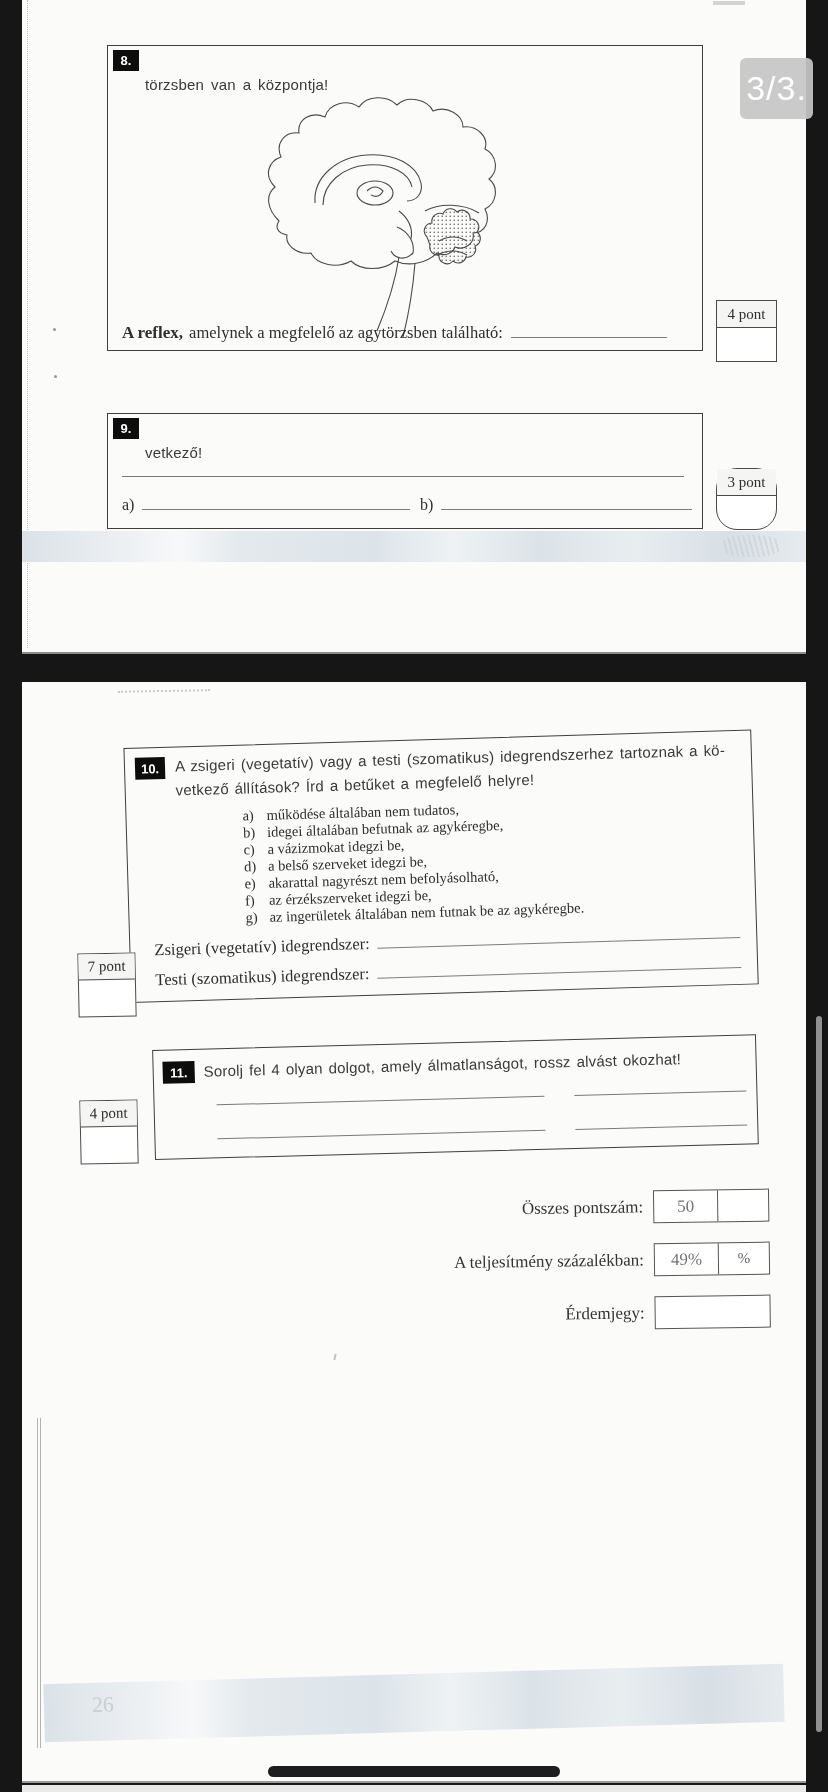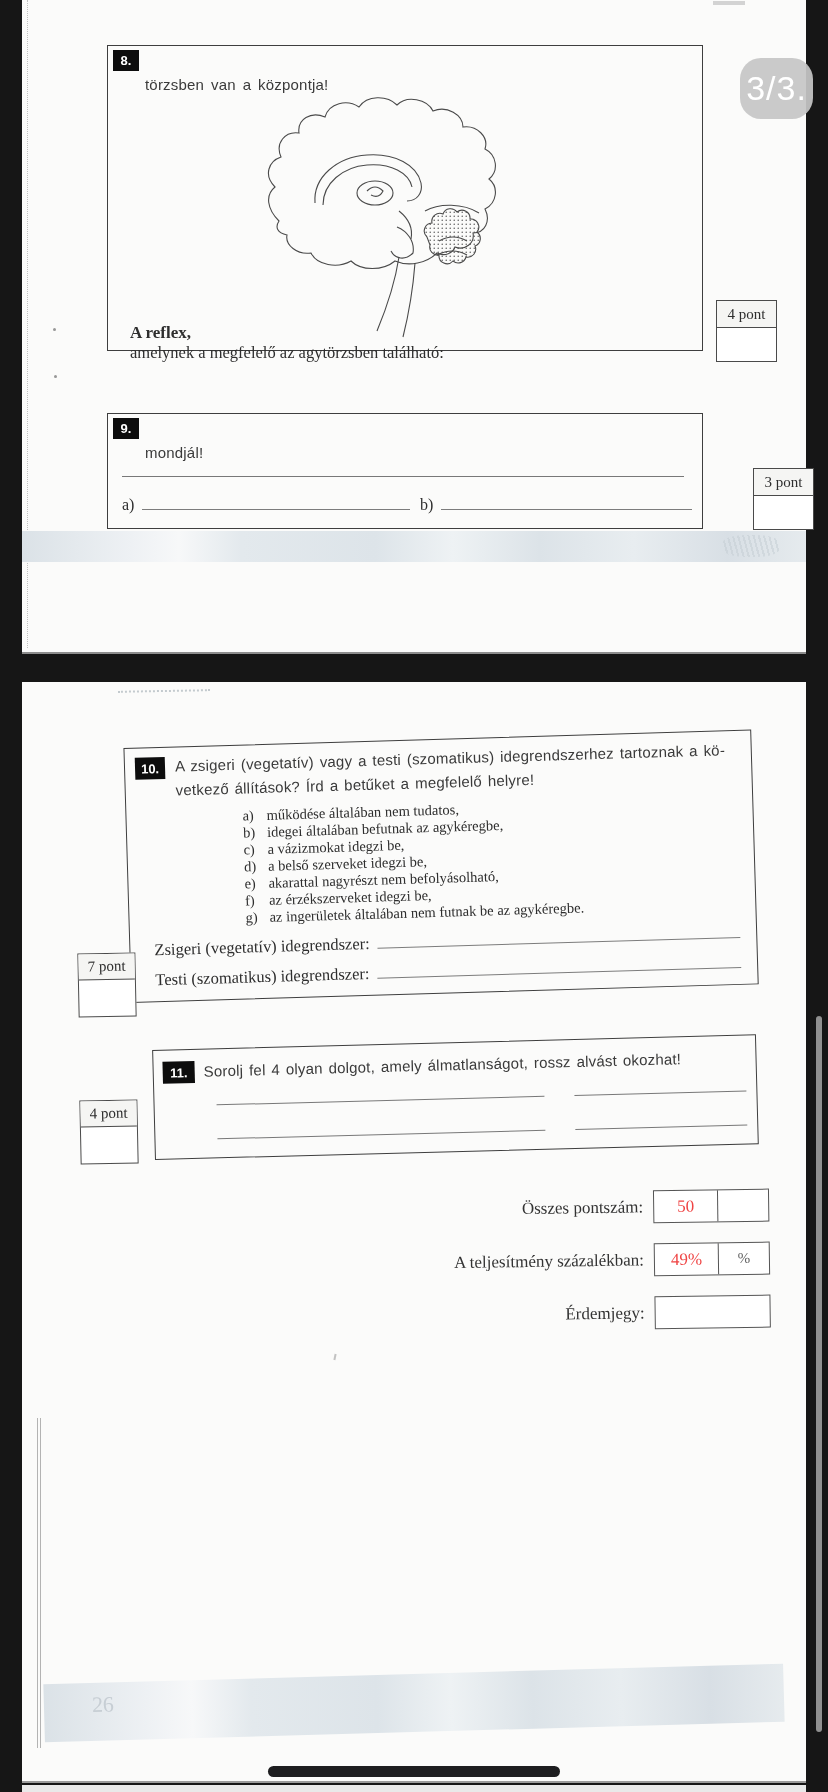--- a/index.html
+++ b/index.html
@@ -36,25 +36,25 @@
             opacity:.5; border-radius:40%; }
   .speck { position:absolute; width:3px; height:3px; background:#555; border-radius:50%; opacity:.6; }
 
   .q10-item { line-height:18px; font:14.5px "Liberation Serif", serif; color:#2e2e2e; white-space:nowrap; }
   .q10-item .ltr { display:inline-block; width:24px; }
 
   .srow { position:absolute; right:0; display:flex; align-items:center; }
   .srow .slabel { font:17px "Liberation Serif", serif; color:#333; margin-right:10px; white-space:nowrap; }
   .sbox { width:116px; height:33px; border:1.2px solid #555; display:flex; background:#fff; }
   .sbox .cl { width:64px; border-right:1.2px solid #555; display:flex; align-items:center; justify-content:center;
-              font:17px "Liberation Serif", serif; color:#ef4444; }
+              font:17px "Liberation Serif", serif; color:#737373; }
   .sbox .cr { flex:1; display:flex; align-items:center; justify-content:center;
               font:15px "Liberation Serif", serif; color:#666; }
 
-  .page-badge { position:absolute; left:740px; top:58px; width:73px; height:61px; border-radius:21px;
+  .page-badge { position:absolute; left:740px; top:58px; width:73px; height:61px; border-radius:6px;
                 background:rgba(198,198,198,.93); color:#fff; display:flex; align-items:center; justify-content:center;
                 font:500 34px "Liberation Sans", sans-serif; letter-spacing:1px; }
   .scrollbar { position:absolute; left:816px; top:1016px; width:6px; height:716px; border-radius:3px; background:#909090; }
   .home-indicator { position:absolute; left:268px; top:1766px; width:292px; height:11px; border-radius:6px; background:#1d1d1f; }
 
   .scribble { position:absolute; left:96px; top:8px; width:92px; height:7px; border-top:2px dotted #97a3ab;
               opacity:.55; transform:rotate(-1deg); }
   .spine { position:absolute; left:15px; top:736px; width:5px; height:330px; opacity:.5;
            background:repeating-linear-gradient(90deg,#6b6b6b 0 1px,transparent 1px 3px); }
   .tickmark { position:absolute; left:312px; top:672px; width:2px; height:6px; background:#aaa;
@@ -104,47 +104,47 @@
                    a 8 8 0 0 1 13 7 a 8 8 0 0 1 7 13 a 8 8 0 0 1 -2 14 a 8 8 0 0 1 -9 11
                    a 8 8 0 0 1 -13 4 a 8 8 0 0 1 -14 -6 a 8 8 0 0 1 -9 -10 z"></path>
           <path d="M 190 150 q 14 -8 28 0"></path>
           <path d="M 188 164 q 16 -8 30 0"></path>
 
           <path d="M 150 166 C 146 192,138 216,128 240"></path>
           <path d="M 166 172 C 164 198,160 222,154 246"></path>
         </g>
       </svg>
 
-      <div class="fillrow" style="left:14px; top:277px; width:545px;flex-direction:column;">
+      <div class="fillrow" style="left:14px; top:277px; width:545px;">
         <span class="lbl" style="font-size:17px; font-weight:bold;">A reflex,</span>
         <span class="lbl" style="font-size:16.5px; margin-left:6px;">amelynek a megfelelő az agytörzsben található:</span>
         <span class="fill"></span>
       </div>
     </div>
 
     <div class="pointsbox" style="left:694px; top:300px;">
       <div class="plabel">4 pont</div>
       <div class="pcell"></div>
     </div>
 
     <div class="qbox" style="left:85px; top:413px; width:596px; height:116px;">
       <div class="qbadge" style="left:5px; top:4px; width:26px; height:21px;">9.</div>
-      <div class="sansline" style="left:37px; top:30px;">mondjál!</div>
+      <div class="sansline" style="left:37px; top:30px;">vetkező!</div>
       <div class="uline" style="left:14px; top:62px; width:562px;"></div>
       <div class="fillrow" style="left:14px; top:82px; width:288px;">
         <span class="lbl" style="font-size:16px;">a)</span>
         <span class="fill"></span>
       </div>
       <div class="fillrow" style="left:312px; top:82px; width:272px;">
         <span class="lbl" style="font-size:16px;">b)</span>
         <span class="fill"></span>
       </div>
     </div>
 
-    <div class="pointsbox" style="left:731px; top:468px;">
+    <div class="pointsbox" style="left:694px; top:468px;border-radius:21px;">
       <div class="plabel">3 pont</div>
       <div class="pcell"></div>
     </div>
 
     <div class="band" style="left:0; top:531px; width:784px; height:31px;">
       <div class="smudge" style="left:700px; top:4px; width:58px; height:22px;"></div>
     </div>
   </div>
 
   <div class="page" id="page2">

